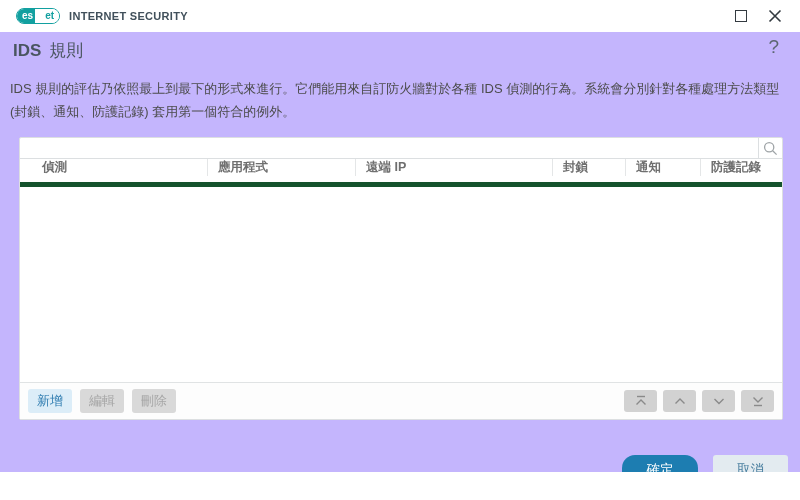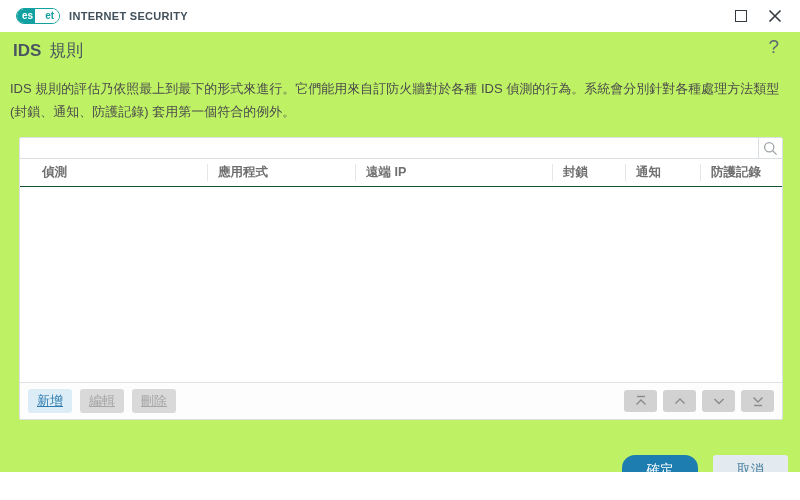--- a/index.html
+++ b/index.html
@@ -1,19 +1,19 @@
 <!DOCTYPE html>
 <html><head>
 <meta charset="utf-8">
 <style>
   * { margin:0; padding:0; box-sizing:border-box; }
   html,body { width:800px; height:500px; font-family:"Liberation Sans", sans-serif; }
   .window {
     position:relative; width:800px; height:472px;
-    background:#bef264; overflow:hidden;
+    background:#c4b5fd; overflow:hidden;
   }
 
   
   .titlebar {
     position:absolute; top:0; left:0; width:800px; height:32px;
     background:#ffffff; display:flex; align-items:center;
   }
   .logo { display:inline-flex; height:16px; margin-left:16px; border:1px solid #12a0a0;
           border-radius:9px; overflow:hidden; font-size:10px; font-weight:bold; line-height:1; }
   .logo-left { background:#12a0a0; color:#ffffff; display:flex; align-items:center; padding:0 2px 0 5px; }
@@ -35,34 +35,34 @@
 
   
   .card { position:absolute; left:19px; top:137px; width:764px; height:283px;
           background:#ffffff; border:1px solid #dcdfe1; border-radius:2px;
           display:flex; flex-direction:column; }
   .search-row { height:21px; display:flex; border-bottom:1px solid #dcdfe1; }
   .search-input { flex:1; border:none; outline:none; font-size:12px; padding:0 8px;
                   font-family:"Liberation Sans", sans-serif; color:#444; background:transparent; }
   .search-btn { width:24px; border-left:1px solid #dcdfe1; display:flex;
                 align-items:center; justify-content:center; cursor:pointer; background:transparent; }
-  .header-row { height:28px; display:flex; align-items:center; border-bottom:1px solid #14532d; }
+  .header-row { height:28px; display:flex; align-items:flex-start; border-bottom:5px solid #14532d; }
   .hcell { display:flex; align-items:center; font-size:12.5px; font-weight:bold; color:#6f6f6f;
            padding-left:10px; border-right:1px solid #e4e6e7; cursor:pointer; }
   .hcell.c1 { width:188px; padding-left:22px; }
   .hcell.c2 { width:148px; }
   .hcell.c3 { width:197px; }
   .hcell.c4 { width:73px; }
   .hcell.c5 { width:75px; }
   .hcell.c6 { flex:1; border-right:none; }
   .tbody { flex:1; background:#ffffff; }
   .card-footer { height:37px; border-top:1px solid #e0e3e4; background:#fdfdfd;
                  display:flex; align-items:center; padding:0 8px; }
   .btn { height:24px; border:none; border-radius:3px; font-size:13px; padding:0 9px;
-         margin-right:8px; font-family:"Liberation Sans", sans-serif; cursor:pointer;text-decoration:underline; }
+         margin-right:8px; font-family:"Liberation Sans", sans-serif; cursor:pointer; }
   .btn.add { background:#dcedf8; color:#2e7cb0; }
   .btn.disabled { background:#d9d9d9; color:#a6a6a6; cursor:default; }
   .spacer { flex:1; }
   .arrow-btn { width:33px; height:22px; background:#d2d2d2; border:none; border-radius:3px;
                margin-left:6px; display:flex; align-items:center; justify-content:center; cursor:default; }
   .arrow-btn svg { display:block; }
 
   
   .ok-btn { position:absolute; left:622px; top:455px; width:76px; height:30px;
             background:#1d7db1; color:#ffffff; border:none; border-radius:13px;

